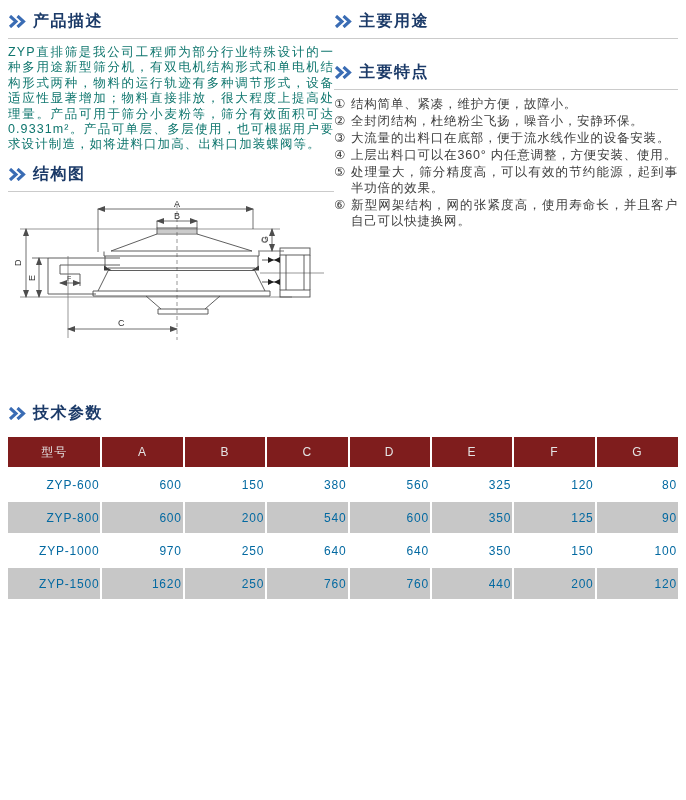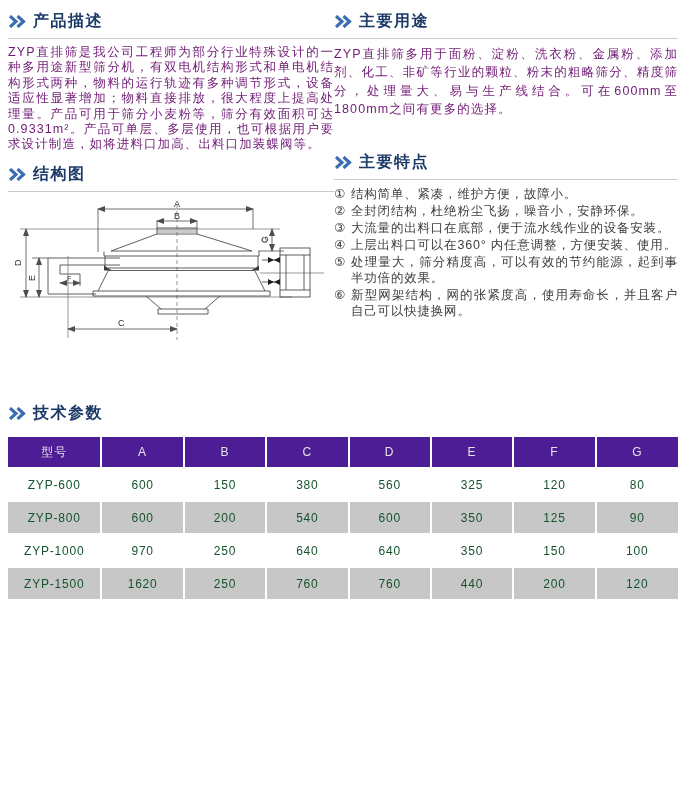--- a/index.html
+++ b/index.html
@@ -28,21 +28,21 @@
     font-size:16px;font-weight:bold;
     color:#1b3a68;letter-spacing:1.5px;
   }
   .chev{flex:0 0 auto;display:block;}
   
   .body-text{
     margin:2px 0 8px 0;
     font-size:12.5px;
     text-align:justify;
     letter-spacing:1.1px;
-    color:#701a75;
+    color:#0f766e;
   }
   .p-left{line-height:15.4px;}
   .p-right{line-height:18.4px;}
   
   .features{
     list-style:none;margin:6px 0 0 0;padding:0;
     font-size:12.5px;color:#3d3d3d;
   }
   .features li{
     display:flex;gap:5px;
@@ -58,30 +58,30 @@
   
   .tech-sec{margin-top:10px;}
   table.params{
     width:670px;
     border-collapse:collapse;
     table-layout:fixed;
     font-size:12px;
     letter-spacing:0.8px;
   }
   table.params th{
-    background:#4c1d95;color:#e4e4e4;
+    background:#7f1d1d;color:#e4e4e4;
     font-weight:normal;height:28px;
     border-left:2px solid #ffffff;border-right:2px solid #ffffff;
     letter-spacing:1px;
   }
   table.params th:first-child{border-left:none;width:13.5%;}
   table.params th:last-child{border-right:none;}
   table.params td{
-    height:29px;text-align:center;vertical-align:middle;
-    color:#14532d;
+    height:29px;text-align:right;vertical-align:middle;
+    color:#0369a1;
     border-left:2px solid #ffffff;border-right:2px solid #ffffff;
   }
   table.params td:first-child{border-left:none;}
   table.params td:last-child{border-right:none;}
   table.params tbody tr{border-top:2px solid #ffffff;}
   table.params tbody tr:nth-child(even) td{background:#c7c7c7;}
   
   .dwg{stroke:#4d4d4d;stroke-width:0.9;fill:none;}
   .dwg-thin{stroke:#6a6a6a;stroke-width:0.7;fill:none;}
   .dim{stroke:#4d4d4d;stroke-width:0.8;fill:none;}
@@ -201,24 +201,23 @@
     <div>
 
       <section>
         <div class="sec-head">
           <svg class="chev" width="18" height="13" viewBox="0 0 18 13">
             <polyline points="2,1 8,6.5 2,12" stroke="#3a6cb4" stroke-width="3.1" fill="none"></polyline>
             <polyline points="9.5,1 15.5,6.5 9.5,12" stroke="#3a6cb4" stroke-width="3.1" fill="none"></polyline>
           </svg>
           <span class="sec-title">主要用途</span>
         </div>
-        <p class="body-text p-right">ZYP直排筛多用于面粉、淀粉、洗衣粉、金属粉、添加剂、化工、非矿等行业的颗粒、粉末的粗略筛分、精度筛分，处理量大、易与生产线结合。可在600mm至1800mm之间有更多的选择。</p>
       </section>
 
-      <section style="margin-top:30px;">
+      <section style="margin-top:20px;">
         <div class="sec-head">
           <svg class="chev" width="18" height="13" viewBox="0 0 18 13">
             <polyline points="2,1 8,6.5 2,12" stroke="#3a6cb4" stroke-width="3.1" fill="none"></polyline>
             <polyline points="9.5,1 15.5,6.5 9.5,12" stroke="#3a6cb4" stroke-width="3.1" fill="none"></polyline>
           </svg>
           <span class="sec-title">主要特点</span>
         </div>
         <ol class="features" id="features-list">
             <li>
               <span class="num">①</span>

